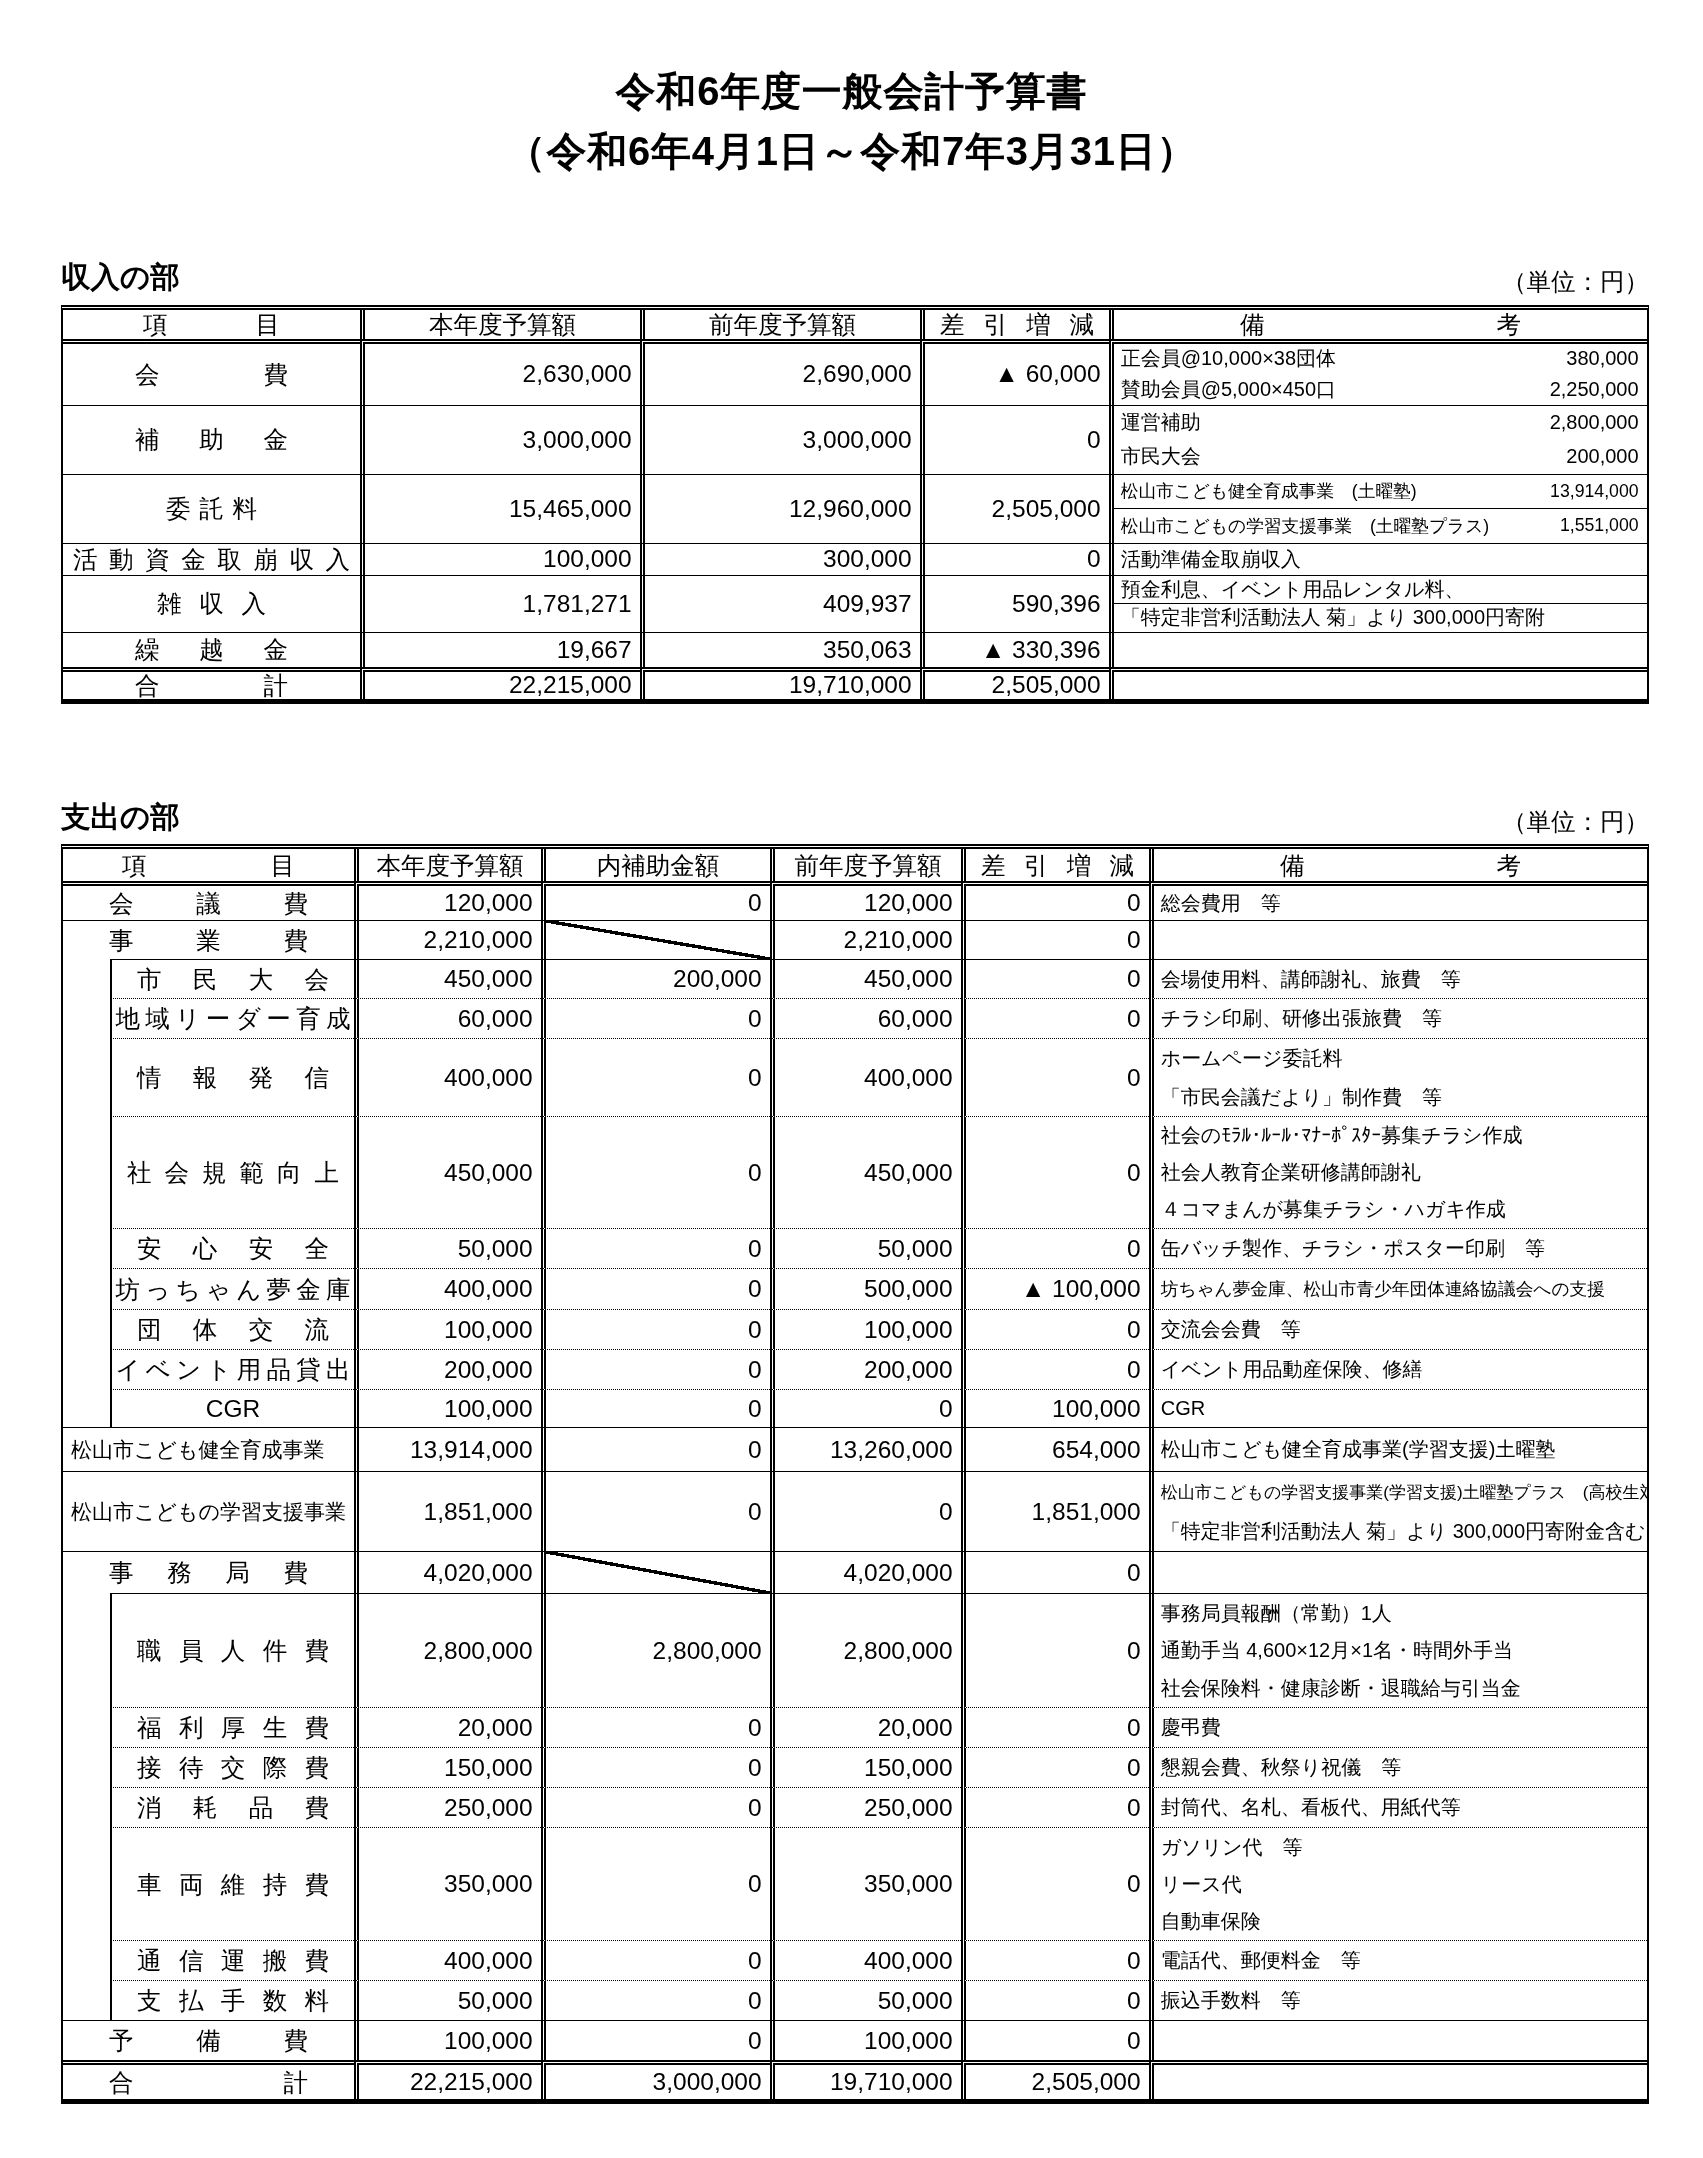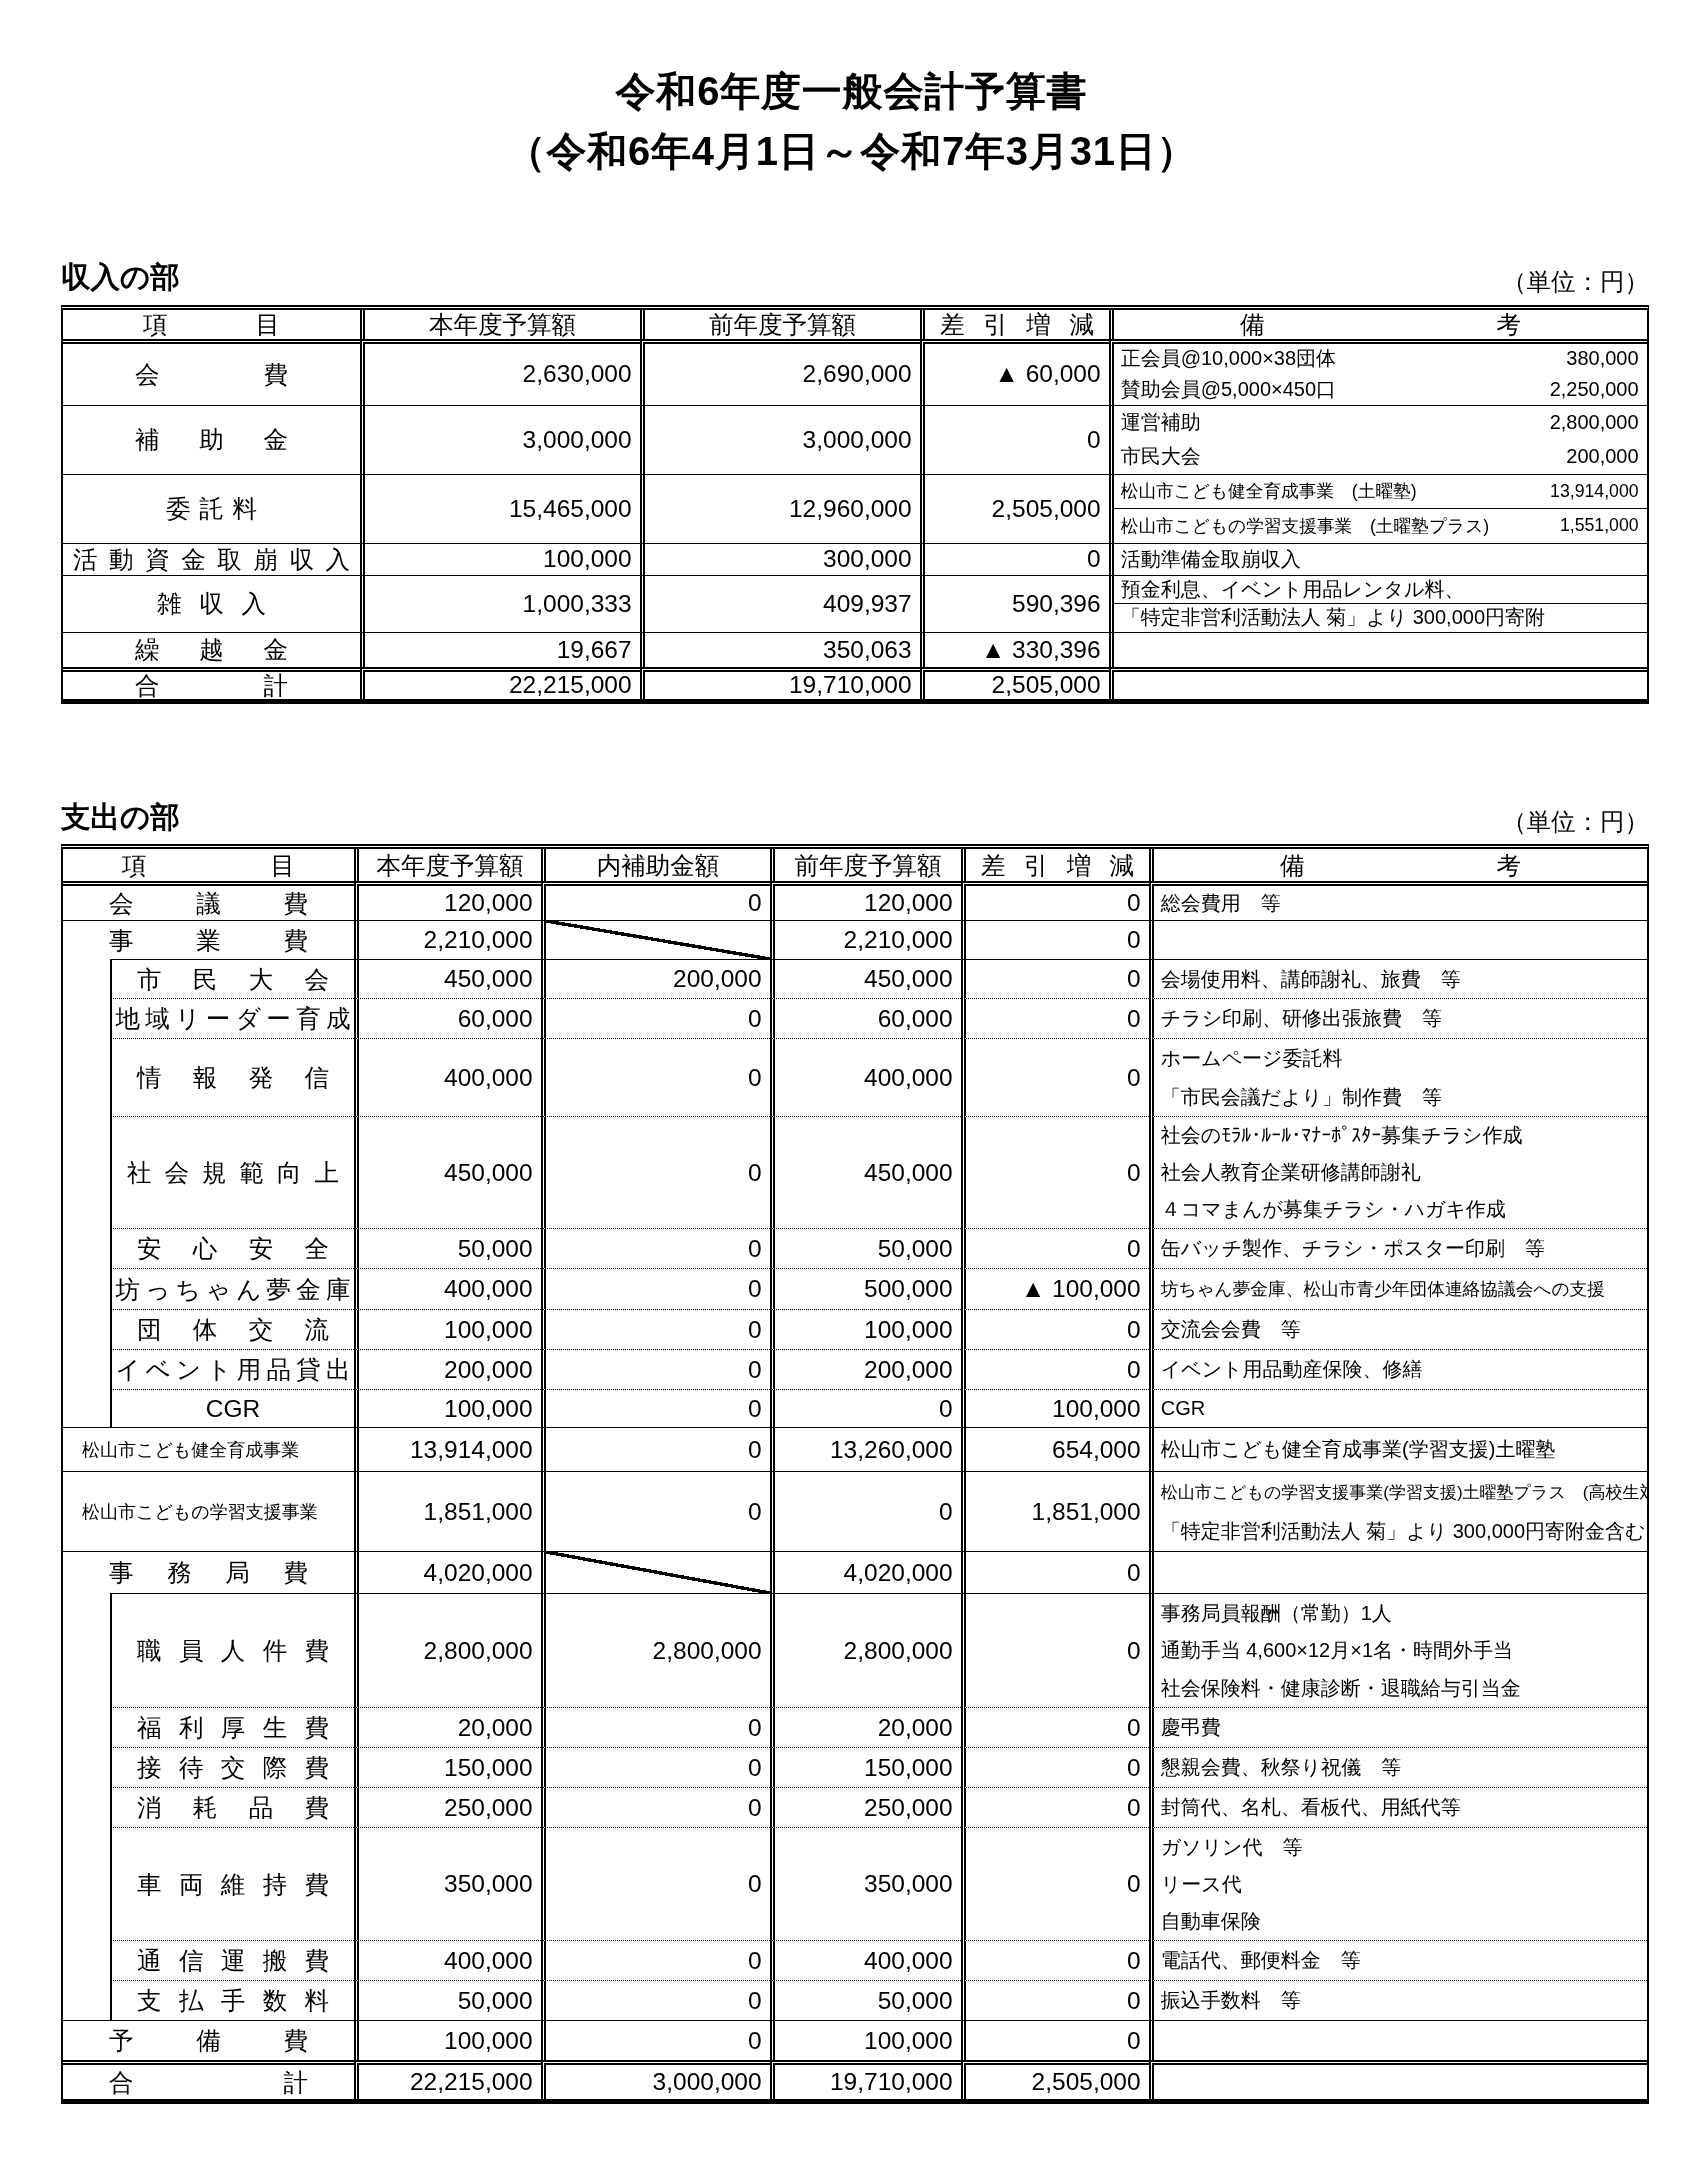--- a/index.html
+++ b/index.html
@@ -42,21 +42,21 @@
   .bD > .wrap, .bs > .wrap, .bd > .wrap { border-top:none; }
 
   .num { justify-content:flex-end; padding-right:8.4px; }
   .hc { justify-content:center; }
   .lbl { flex:1; }
   .spread { display:flex; justify-content:space-between; }
   .center { display:flex; justify-content:center; }
   .p4{padding:0 3.4px} .p10{padding:0 10px} .p15{padding:0 15px} .p30{padding:0 25px}
   .p55{padding:0 46px} .p70{padding:0 59px} .p85{padding:0 72px} .p95{padding:0 80px}
   .p110{padding:0 94px} .p120{padding:0 103px} .p150{padding:0 126px}
-  .small { font-size:18px; padding-left:19px; }
+  .small { font-size:21px; padding-left:8px; }
 
   .notes { flex-direction:column; justify-content:center; align-items:stretch; padding:0; }
   .nl { flex:1; display:flex; align-items:center; justify-content:space-between;
         padding:0 8.4px 0 6.7px; font-size:20px; overflow:hidden; white-space:nowrap; }
   .notes.div .nl + .nl { border-top:1.7px solid #000; }
   .nsm { font-size:17px; }
   .nmid { font-size:17.7px; }
 
   .diag { position:relative; }
   .diag::after { content:""; position:absolute; inset:0;
@@ -195,21 +195,21 @@
     </div>
 
     <div class="row bs" style="height:57px">
       <div class="c i-item">
           <span class="lbl spread p110">
             <span>雑</span>
             <span>収</span>
             <span>入</span>
           </span>
         </div>
-      <div class="c i-cur num">1,000,333</div>
+      <div class="c i-cur num">1,781,271</div>
       <div class="c i-prev num">409,937</div>
       <div class="c i-diff num">590,396</div>
       <div class="c i-notes notes div">
         <div class="nl">
             <span>預金利息、イベント用品レンタル料、</span>
             <span></span>
           </div>
         <div class="nl">
             <span>「特定非営利活動法人 菊」より 300,000円寄附</span>
             <span></span>

